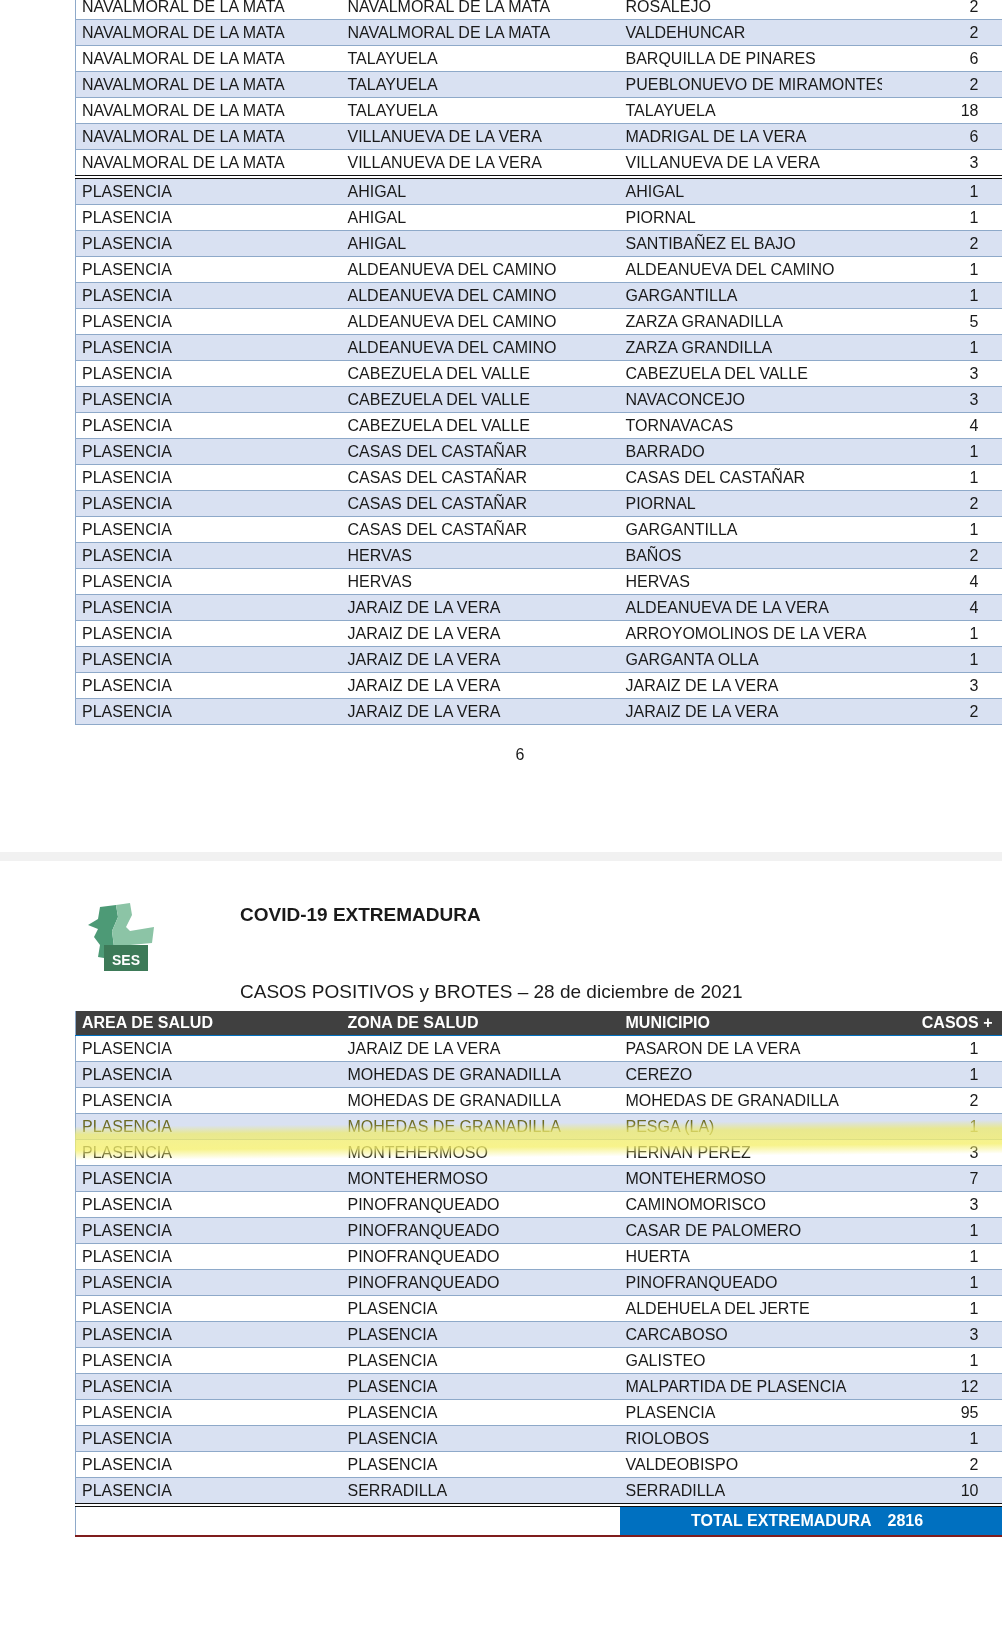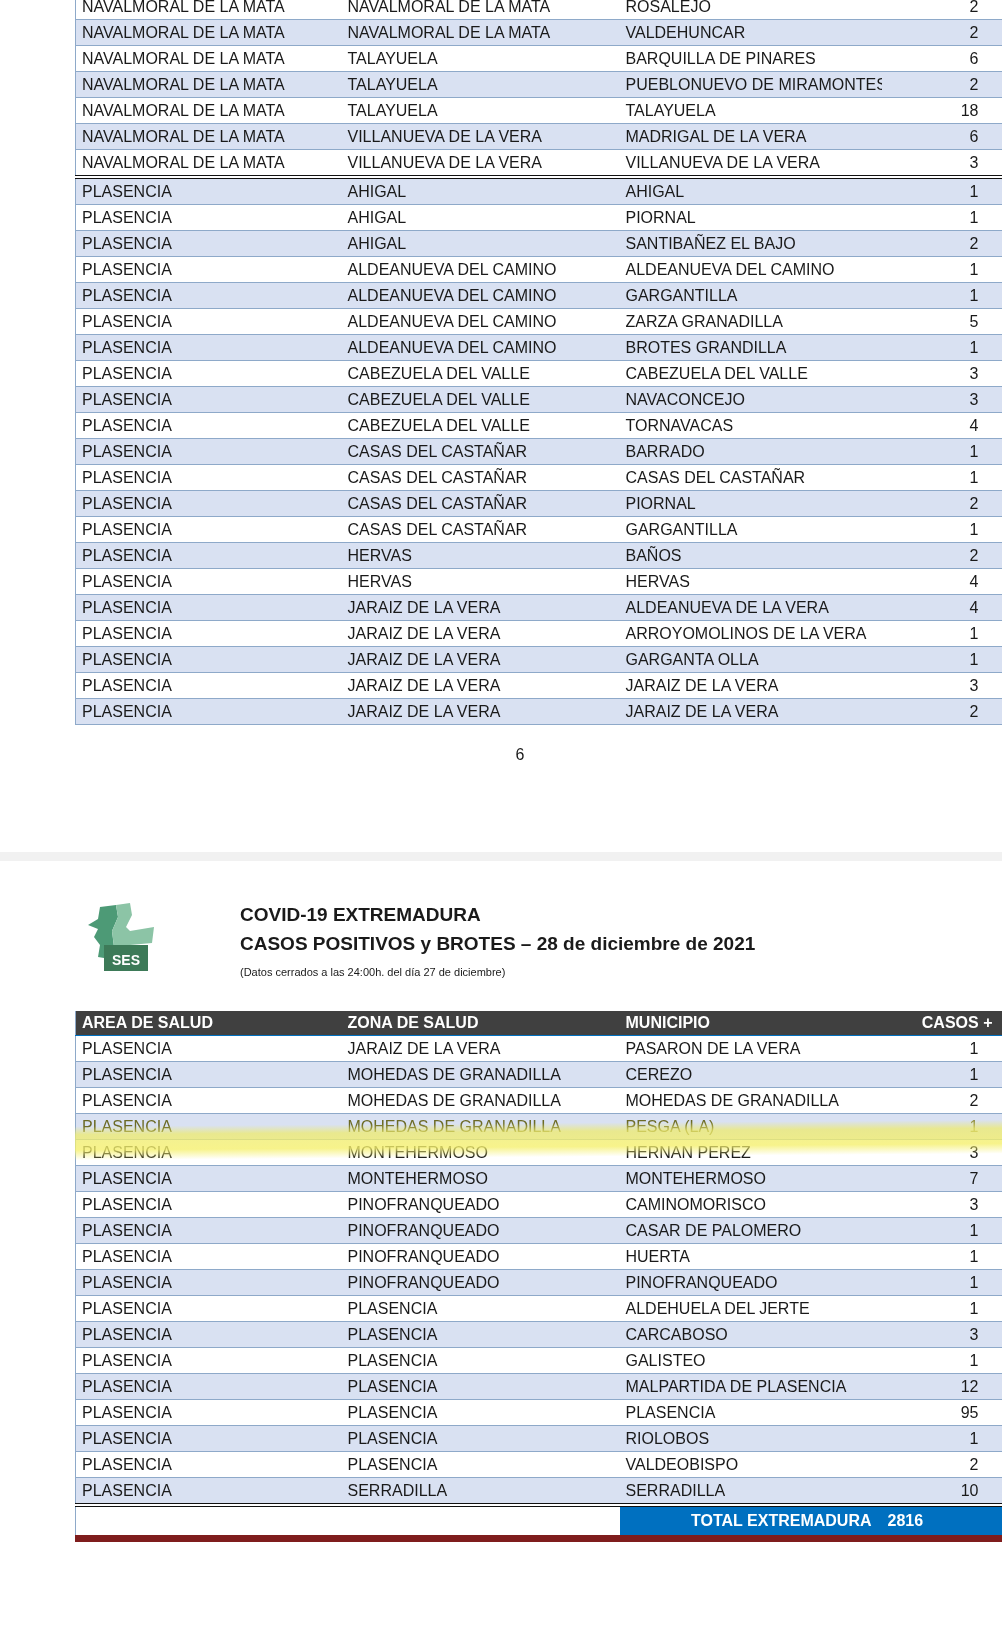--- a/index.html
+++ b/index.html
@@ -32,39 +32,39 @@
   table.data tr.group-end td { border-bottom: 4px double #111; }
   table.data { border-left: 1px solid #8ea9c9; }
 
   #table1 { top: -6px; }
   #page-number { position: absolute; top: 746px; left: 0; width: 1040px; text-align: center; font-size: 16px; }
 
   
   #logo { position: absolute; left: 86px; top: 36px; width: 72px; height: 80px; }
   #title-block { position: absolute; top: 40px; left: 240px; width: 660px; text-align: left; }
   #title-line1 { font-weight: bold; font-size: 19px; line-height: 28px; }
-  #title-line2 { font-weight: bold; font-size: 19px; line-height: 30px; }
+  #title-line2 { font-weight: normal; font-size: 19px; line-height: 30px; margin-top: 48px; }
   #title-line3 { font-size: 11px; line-height: 26px; }
 
   #table2 { top: 150px; }
   table.data tr.header td {
     background: #404040; color: #ffffff; font-weight: bold; height: 24px; line-height: 24px;
     border-bottom: 1px solid #0070c0;
   }
   table.data tr.highlight td { position: relative; }
   .hl-stroke {
     position: absolute; left: 75px; top: 262px; width: 927px; height: 34px;
     background: linear-gradient(to bottom, rgba(235,232,120,0) 0%, rgba(238,235,110,0.75) 25%, rgba(245,240,110,0.8) 70%, rgba(245,240,110,0) 100%);
     transform: skewY(-0.4deg);
     pointer-events: none;
   }
   table.data tr.highlight td { color: #6b6a25; }
   table.data tr.highlight td.num { color: #8a8940; }
 
-  table.data tr.total td { border-bottom: 7px solid #7f1d1d; height: 28px; line-height: 28px; }
+  table.data tr.total td { border-bottom: 2px solid #7f1d1d; height: 28px; line-height: 28px; }
   table.data tr.total td.total-label {
     background: #0070c0; color: #fff; font-weight: bold; text-align: right; padding-right: 10px;
   }
   table.data tr.total td.total-value {
     background: #0070c0; color: #fff; font-weight: bold; padding-right: 8px;
   }
   table.data tr.last td { border-bottom: 4px double #111; }
 </style>
 </head>
 <body>
@@ -152,21 +152,21 @@
         </tr>
         <tr>
           <td>PLASENCIA</td>
           <td>ALDEANUEVA DEL CAMINO</td>
           <td>ZARZA GRANADILLA</td>
           <td class="num">5</td>
         </tr>
         <tr class="shade">
           <td>PLASENCIA</td>
           <td>ALDEANUEVA DEL CAMINO</td>
-          <td>BROTES GRANDILLA</td>
+          <td>ZARZA GRANDILLA</td>
           <td class="num">1</td>
         </tr>
         <tr>
           <td>PLASENCIA</td>
           <td>CABEZUELA DEL VALLE</td>
           <td>CABEZUELA DEL VALLE</td>
           <td class="num">3</td>
         </tr>
         <tr class="shade">
           <td>PLASENCIA</td>

